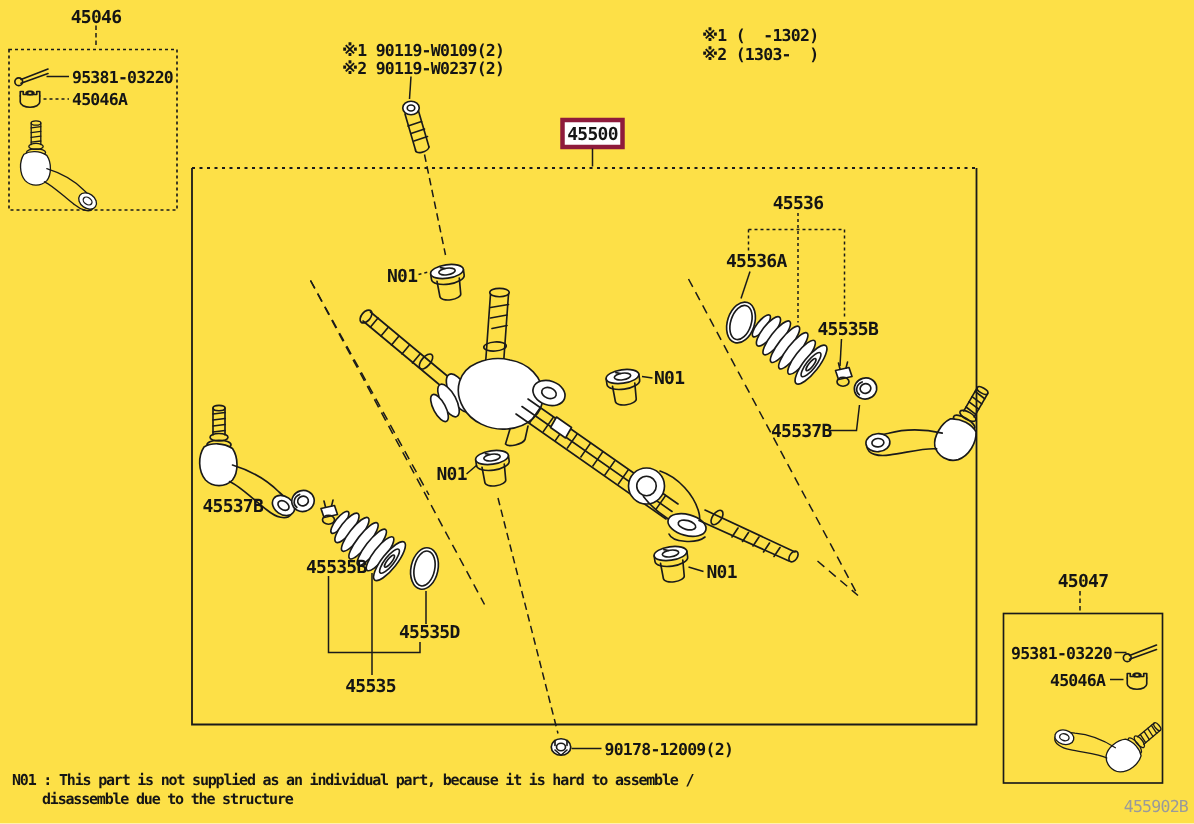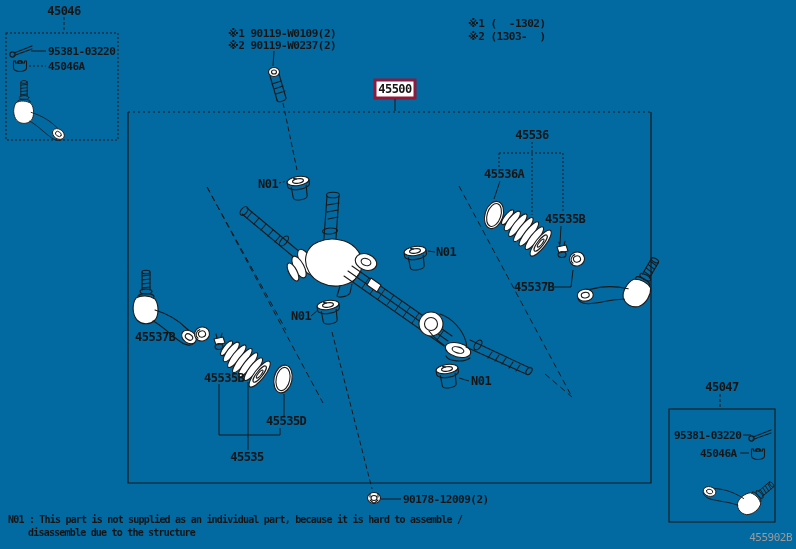--- a/index.html
+++ b/index.html
@@ -1,16 +1,16 @@
 <!DOCTYPE html>
 <html><head>
 <meta charset="utf-8">
 <style>
   html,body{margin:0;padding:0;background:#fff;}
-  .stage{position:relative;width:796px;height:549px;background:#0369a1;overflow:hidden;}
+  .stage{position:relative;width:796px;height:549px;background:#fde047;overflow:hidden;}
   svg{position:absolute;left:0;top:0;}
   svg text{fill:#151515;}
   .t12{font-family:"DejaVu Sans Mono",monospace;font-weight:bold;font-size:12px;letter-spacing:-0.5px;}
   .t11{font-family:"DejaVu Sans Mono",monospace;font-weight:bold;font-size:11px;letter-spacing:-0.5px;}
   .t11s{font-family:"DejaVu Sans Mono","DejaVu Sans",monospace;font-weight:bold;font-size:11px;letter-spacing:-0.5px;}
   .note{font-family:"DejaVu Sans Mono",monospace;font-weight:bold;font-size:10px;letter-spacing:-0.8px;}
   .wm{font-family:"DejaVu Sans Mono",monospace;font-size:11px;fill:#9a9a9a;letter-spacing:-0.5px;}
   .ln{stroke:#1a1a1a;stroke-width:1.1;fill:none;stroke-linecap:round;stroke-linejoin:round;}
   .lnw{stroke:#1a1a1a;stroke-width:1.1;fill:#ffffff;stroke-linejoin:round;}
   .thin{stroke:#1a1a1a;stroke-width:1;fill:none;}

